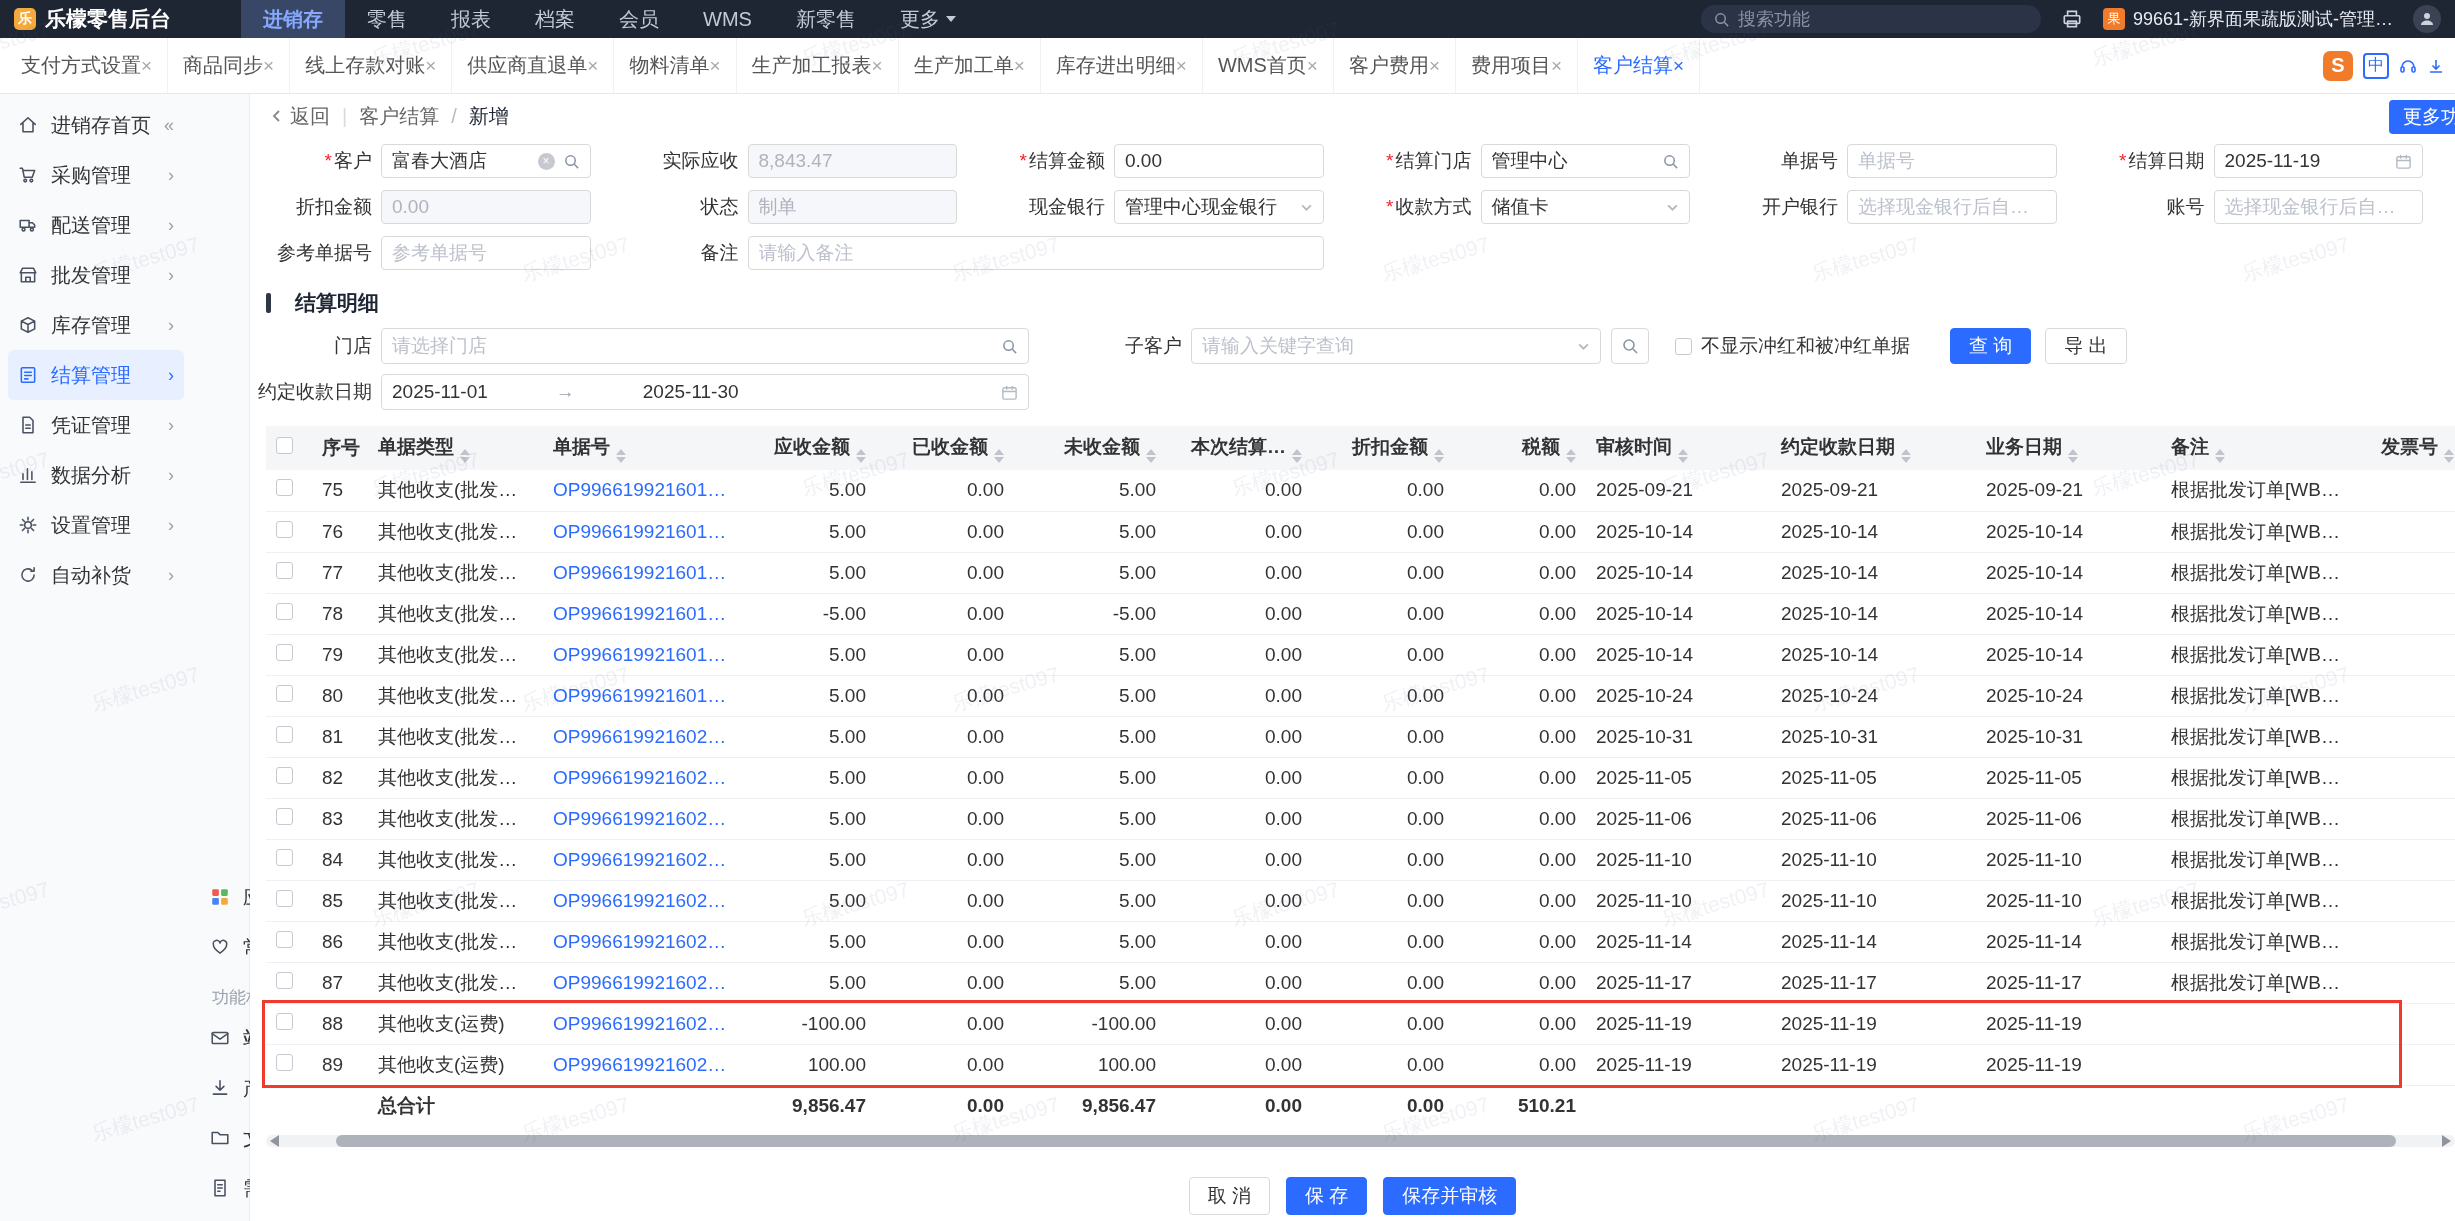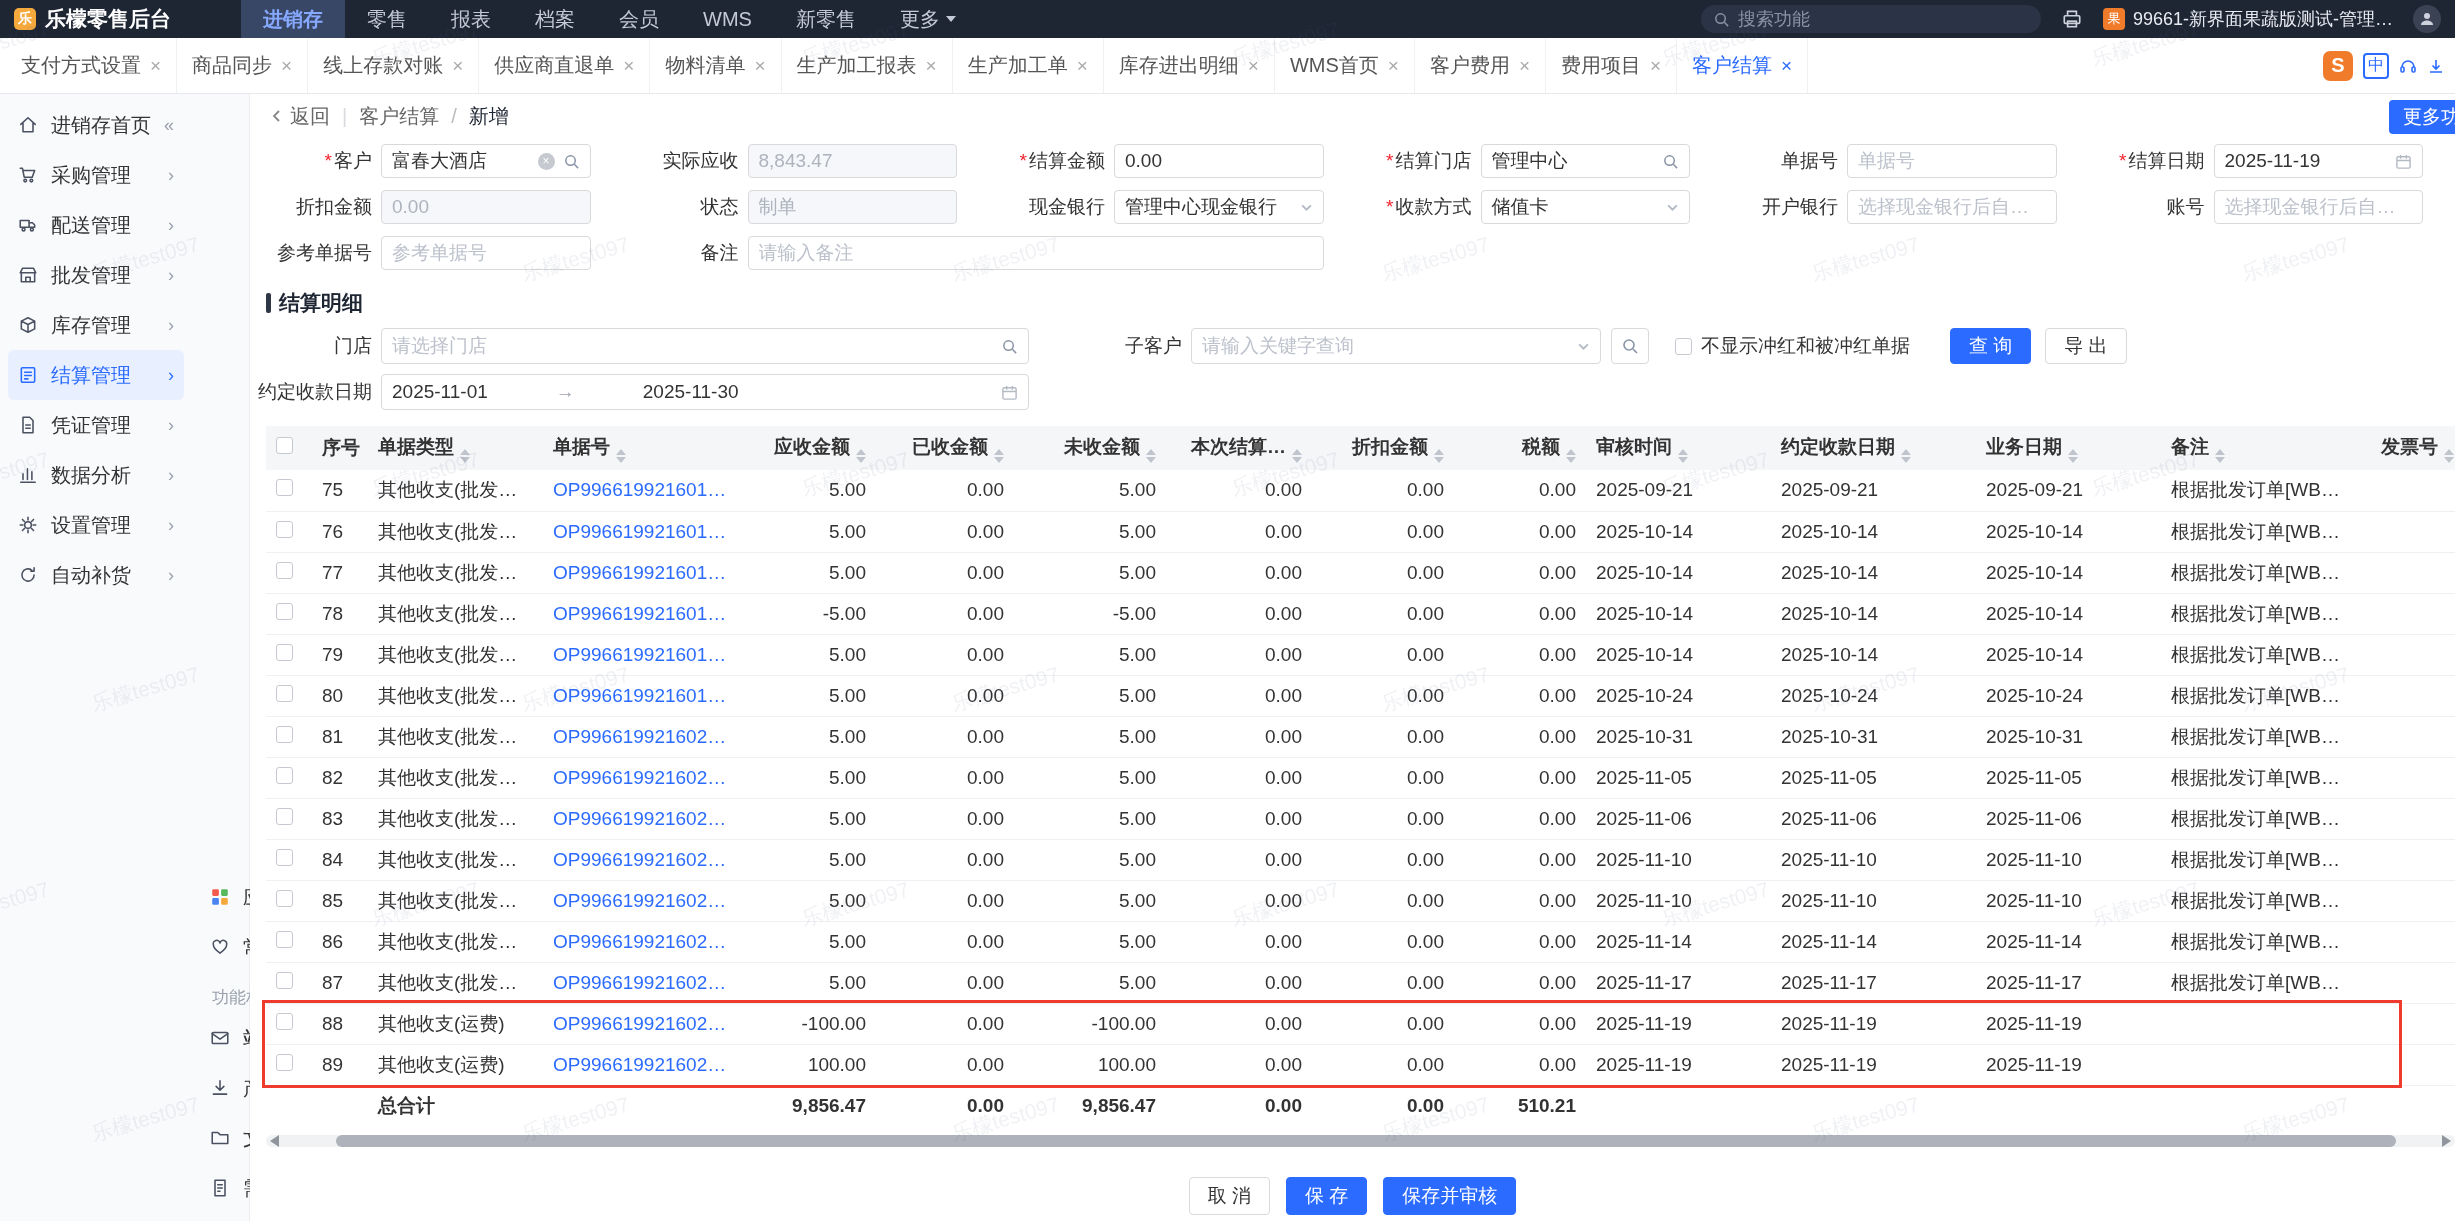--- a/index.html
+++ b/index.html
@@ -13,21 +13,21 @@
   .top-menu-item{padding:0 22px;display:flex;align-items:center;gap:6px;font-size:20px;color:#c3c9d5;cursor:pointer;white-space:nowrap}
   .top-menu-item.active{background:#394766;color:#86a9ff;font-weight:bold}
   .caret-down{width:0;height:0;border-left:5px solid transparent;border-right:5px solid transparent;border-top:6px solid #c3c9d5}
   .top-right{margin-left:auto;display:flex;align-items:center;gap:20px}
   .search-pill{width:340px;height:28px;background:#2b3346;border-radius:15px;display:flex;align-items:center;padding:0 12px;gap:8px;color:#8a93a6;font-size:18px}
   .store-chip{display:flex;align-items:center;gap:8px;font-size:18px;color:#e8ebf2;max-width:330px;white-space:nowrap;overflow:hidden}
   .store-icon{width:22px;height:22px;border-radius:4px;background:#f07b2a;color:#fff;font-size:13px;display:flex;align-items:center;justify-content:center;flex-shrink:0}
   .avatar{width:28px;height:28px;border-radius:50%;background:#3a4254;display:flex;align-items:center;justify-content:center;flex-shrink:0}
   
   .tabbar{height:56px;background:#fff;border-bottom:1px solid #e6e8ec;display:flex;align-items:center;padding:0 6px;position:relative;z-index:15}
-  .tab{display:flex;align-items:center;gap:9px;padding:0 15px;height:100%;font-size:20px;color:#555;border-right:1px solid #f0f1f3;cursor:pointer;white-space:nowrap}
+  .tab{display:flex;align-items:center;padding:0 15px;height:100%;font-size:20px;color:#555;border-right:1px solid #f0f1f3;cursor:pointer;white-space:nowrap}
   .tab.active{color:#2b6bff}
   .tab-close{color:#aaa;font-size:19px;line-height:1}
   .tab.active .tab-close{color:#2b6bff}
   .tabbar-icons{position:absolute;right:10px;top:0;height:100%;display:flex;align-items:center;gap:10px;background:#fff;padding-left:10px}
   .s-logo{width:30px;height:30px;border-radius:7px;background:#f07b2a;color:#fff;font-size:20px;font-weight:bold;display:flex;align-items:center;justify-content:center}
   .lang-btn{width:26px;height:26px;border:2px solid #2b6bff;border-radius:4px;color:#2b6bff;font-size:16px;display:flex;align-items:center;justify-content:center}
   .mini-icon{color:#2b6bff;display:flex;align-items:center}
   
   .layout{display:flex;height:1127px;position:relative}
   .sidebar{width:250px;background:#f9fafc;border-right:1px solid #eaecef;display:flex;padding:6px 0 8px;font-size:20px;flex-shrink:0}
@@ -52,21 +52,21 @@
   .field{display:flex;align-items:center;min-width:0}
   .field label{width:122px;flex-shrink:0;text-align:right;font-size:19px;color:#333;margin-right:9px;white-space:nowrap}
   .req::before{content:"*";color:#f5222d;margin-right:2px}
   .control{flex:1;height:34px;border:1px solid #d9d9d9;border-radius:4px;background:#fff;display:flex;align-items:center;gap:8px;padding:0 10px;font-size:19px;min-width:0;margin-right:26px;white-space:nowrap;overflow:hidden}
   .control.disabled{background:#f5f7fa;color:#aeb3bd}
   .ph{color:#bcc1cb;overflow:hidden;text-overflow:ellipsis}
   .ctl-right{margin-left:auto;display:flex;align-items:center;gap:8px;color:#b4bac4;flex-shrink:0}
   .clear-ic{width:17px;height:17px;border-radius:50%;background:#c6c9cf;color:#fff;font-size:12px;line-height:17px;text-align:center}
   .span2{grid-column:span 2}
   
-  .section-title{display:flex;align-items:center;gap:8px;font-size:21px;font-weight:bold;color:#1f2633;padding:8px 0 0 16px;height:38px}
+  .section-title{display:flex;align-items:center;gap:24px;font-size:21px;font-weight:bold;color:#1f2633;padding:8px 0 0 16px;height:38px}
   .section-bar{width:5px;height:20px;background:#2f3645;border-radius:2px}
   .filter-row{display:flex;align-items:center;margin-top:10px;height:36px}
   .filter-row label{width:122px;flex-shrink:0;text-align:right;font-size:19px;color:#333;margin-right:9px;white-space:nowrap}
   .ctl{height:36px;border:1px solid #d9d9d9;border-radius:4px;background:#fff;display:flex;align-items:center;gap:8px;padding:0 10px;font-size:19px;white-space:nowrap}
   .search-sq{width:38px;height:36px;border:1px solid #d9d9d9;border-radius:4px;display:flex;align-items:center;justify-content:center;color:#8a93a6;margin-left:10px}
   .cb{width:17px;height:17px;border:1px solid #c6c9cf;border-radius:3px;background:#fff;flex-shrink:0;display:inline-block}
   .btn{height:36px;border-radius:4px;font-size:19px;display:inline-flex;align-items:center;justify-content:center;padding:0 18px;cursor:pointer;white-space:nowrap}
   .btn-blue{background:#2b6bff;color:#fff;border:1px solid #2b6bff}
   .btn-plain{background:#fff;color:#333;border:1px solid #d9d9d9}
   .range-sep{color:#9aa0ab}

